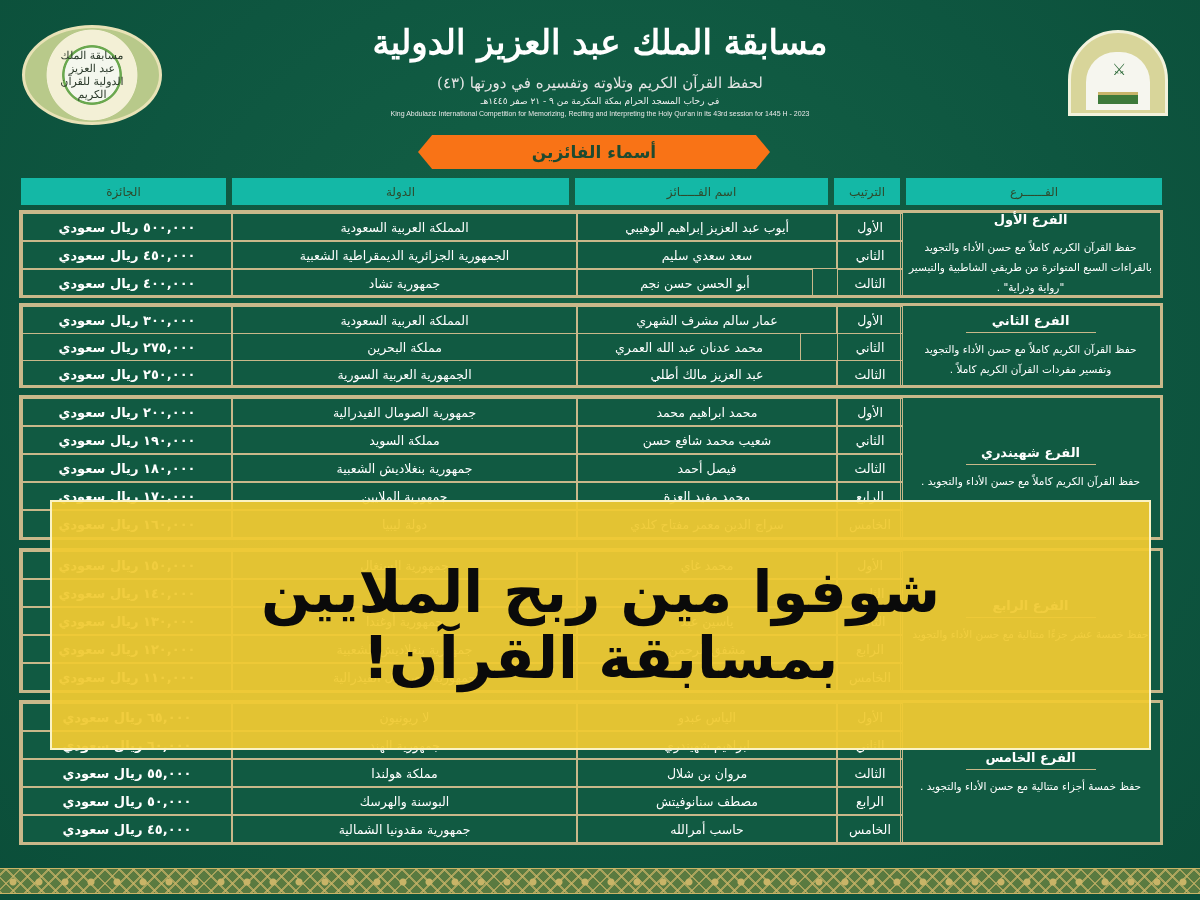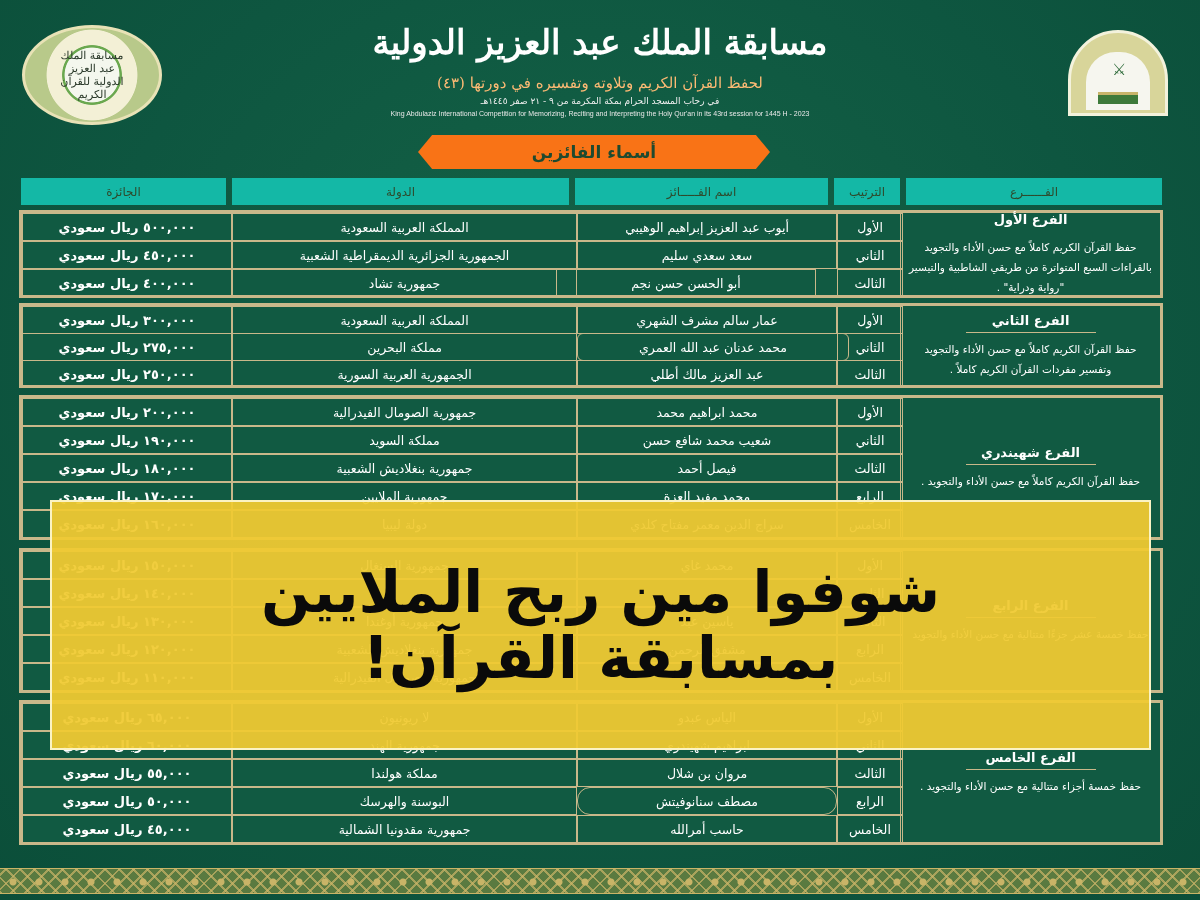--- a/index.html
+++ b/index.html
@@ -44,21 +44,21 @@
     position: absolute; left: 44px; top: 30px; width: 12px; height: 22px;
     color: #2e6b3a; font-size: 16px; text-align: center;
   }
   .title-main {
     position: absolute; left: 360px; top: 22px; width: 480px; text-align: center;
     direction: rtl; font-family: "DejaVu Serif", serif; font-size: 34px; font-weight: bold;
     color: #ffffff; letter-spacing: 1px;
   }
   .title-sub {
     position: absolute; left: 360px; top: 74px; width: 480px; text-align: center;
-    direction: rtl; font-family: "DejaVu Serif", serif; font-size: 15px; color: #fdba74;
+    direction: rtl; font-family: "DejaVu Serif", serif; font-size: 15px; color: #e5e5e5;
   }
   .title-sub2 {
     position: absolute; left: 400px; top: 96px; width: 400px; text-align: center;
     direction: rtl; font-size: 9px; color: #f0f0f0;
   }
   .title-en {
     position: absolute; left: 370px; top: 110px; width: 460px; text-align: center;
     font-family: "Liberation Sans", sans-serif; font-size: 7px; color: #e8e8e8;
   }
   .ribbon {
@@ -153,41 +153,41 @@
   </div>
   <div class="row" style="top:28px;">
     <div class="cell prize" style="left:0;width:210px;">٤٥٠,٠٠٠ ريال سعودي</div>
     <div class="cell" style="left:210px;width:345px;">الجمهورية الجزائرية الديمقراطية الشعبية</div>
     <div class="cell" style="left:555px;width:260px;">سعد سعدي سليم</div>
     <div class="cell rank" style="left:815px;width:66px;">الثاني</div>
   </div>
   <div class="row" style="top:56px;">
     <div class="cell prize" style="left:0;width:210px;">٤٠٠,٠٠٠ ريال سعودي</div>
     <div class="cell" style="left:210px;width:345px;">جمهورية تشاد</div>
-    <div class="cell" style="left:534px;width:260px;">أبو الحسن حسن نجم</div>
+    <div class="cell" style="left:555px;width:236px;">أبو الحسن حسن نجم</div>
     <div class="cell rank" style="left:815px;width:66px;">الثالث</div>
   </div>
   <div class="branch">
     <div class="bt">الفرع الأول</div>
     <div class="sep"></div>
     <div class="bd">حفظ القرآن الكريم كاملاً مع حسن الأداء والتجويد بالقراءات السبع المتواترة من طريقي الشاطبية والتيسير "رواية ودراية" .</div>
   </div>
 </div>
 
 <div class="group" style="top:303px;height:85px;">
   <div class="row" style="top:0;">
     <div class="cell prize" style="left:0;width:210px;">٣٠٠,٠٠٠ ريال سعودي</div>
     <div class="cell" style="left:210px;width:345px;">المملكة العربية السعودية</div>
     <div class="cell" style="left:555px;width:260px;">عمار سالم مشرف الشهري</div>
     <div class="cell rank" style="left:815px;width:66px;">الأول</div>
   </div>
   <div class="row" style="top:27px;">
     <div class="cell prize" style="left:0;width:210px;">٢٧٥,٠٠٠ ريال سعودي</div>
     <div class="cell" style="left:210px;width:345px;">مملكة البحرين</div>
-    <div class="cell" style="left:555px;width:272px;border-radius:6px;">محمد عدنان عبد الله العمري</div>
+    <div class="cell" style="left:555px;width:224px;">محمد عدنان عبد الله العمري</div>
     <div class="cell rank" style="left:815px;width:66px;">الثاني</div>
   </div>
   <div class="row" style="top:54px;">
     <div class="cell prize" style="left:0;width:210px;">٢٥٠,٠٠٠ ريال سعودي</div>
     <div class="cell" style="left:210px;width:345px;">الجمهورية العربية السورية</div>
     <div class="cell" style="left:555px;width:260px;">عبد العزيز مالك أطلي</div>
     <div class="cell rank" style="left:815px;width:66px;">الثالث</div>
   </div>
   <div class="branch">
     <div class="bt">الفرع الثاني</div>
@@ -287,21 +287,21 @@
   </div>
   <div class="row" style="top:56px;">
     <div class="cell prize" style="left:0;width:210px;">٥٥,٠٠٠ ريال سعودي</div>
     <div class="cell" style="left:210px;width:345px;">مملكة هولندا</div>
     <div class="cell" style="left:555px;width:260px;">مروان بن شلال</div>
     <div class="cell rank" style="left:815px;width:66px;">الثالث</div>
   </div>
   <div class="row" style="top:84px;">
     <div class="cell prize" style="left:0;width:210px;">٥٠,٠٠٠ ريال سعودي</div>
     <div class="cell" style="left:210px;width:345px;">البوسنة والهرسك</div>
-    <div class="cell" style="left:555px;width:260px;border-radius:13px;">مصطف سنانوفيتش</div>
+    <div class="cell" style="left:555px;width:260px;">مصطف سنانوفيتش</div>
     <div class="cell rank" style="left:815px;width:66px;">الرابع</div>
   </div>
   <div class="row" style="top:112px;">
     <div class="cell prize" style="left:0;width:210px;">٤٥,٠٠٠ ريال سعودي</div>
     <div class="cell" style="left:210px;width:345px;">جمهورية مقدونيا الشمالية</div>
     <div class="cell" style="left:555px;width:260px;">حاسب أمرالله</div>
     <div class="cell rank" style="left:815px;width:66px;">الخامس</div>
   </div>
   <div class="branch">
     <div class="bt">الفرع الخامس</div>

